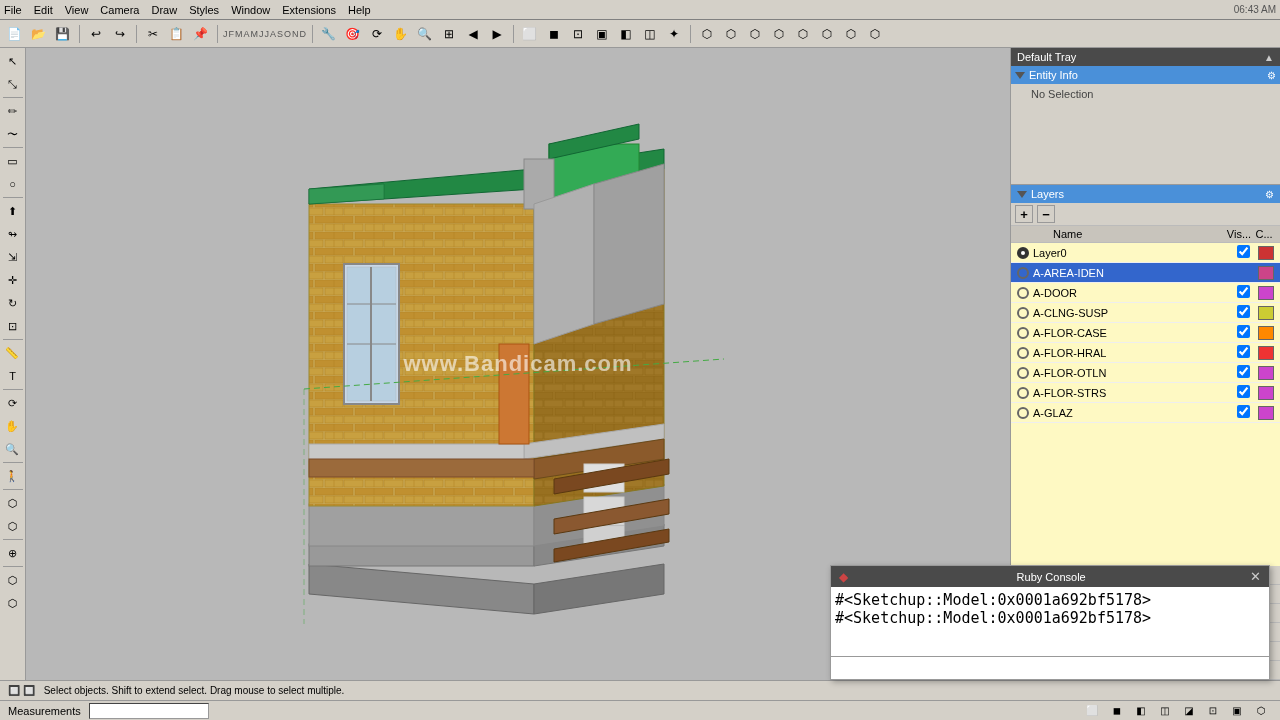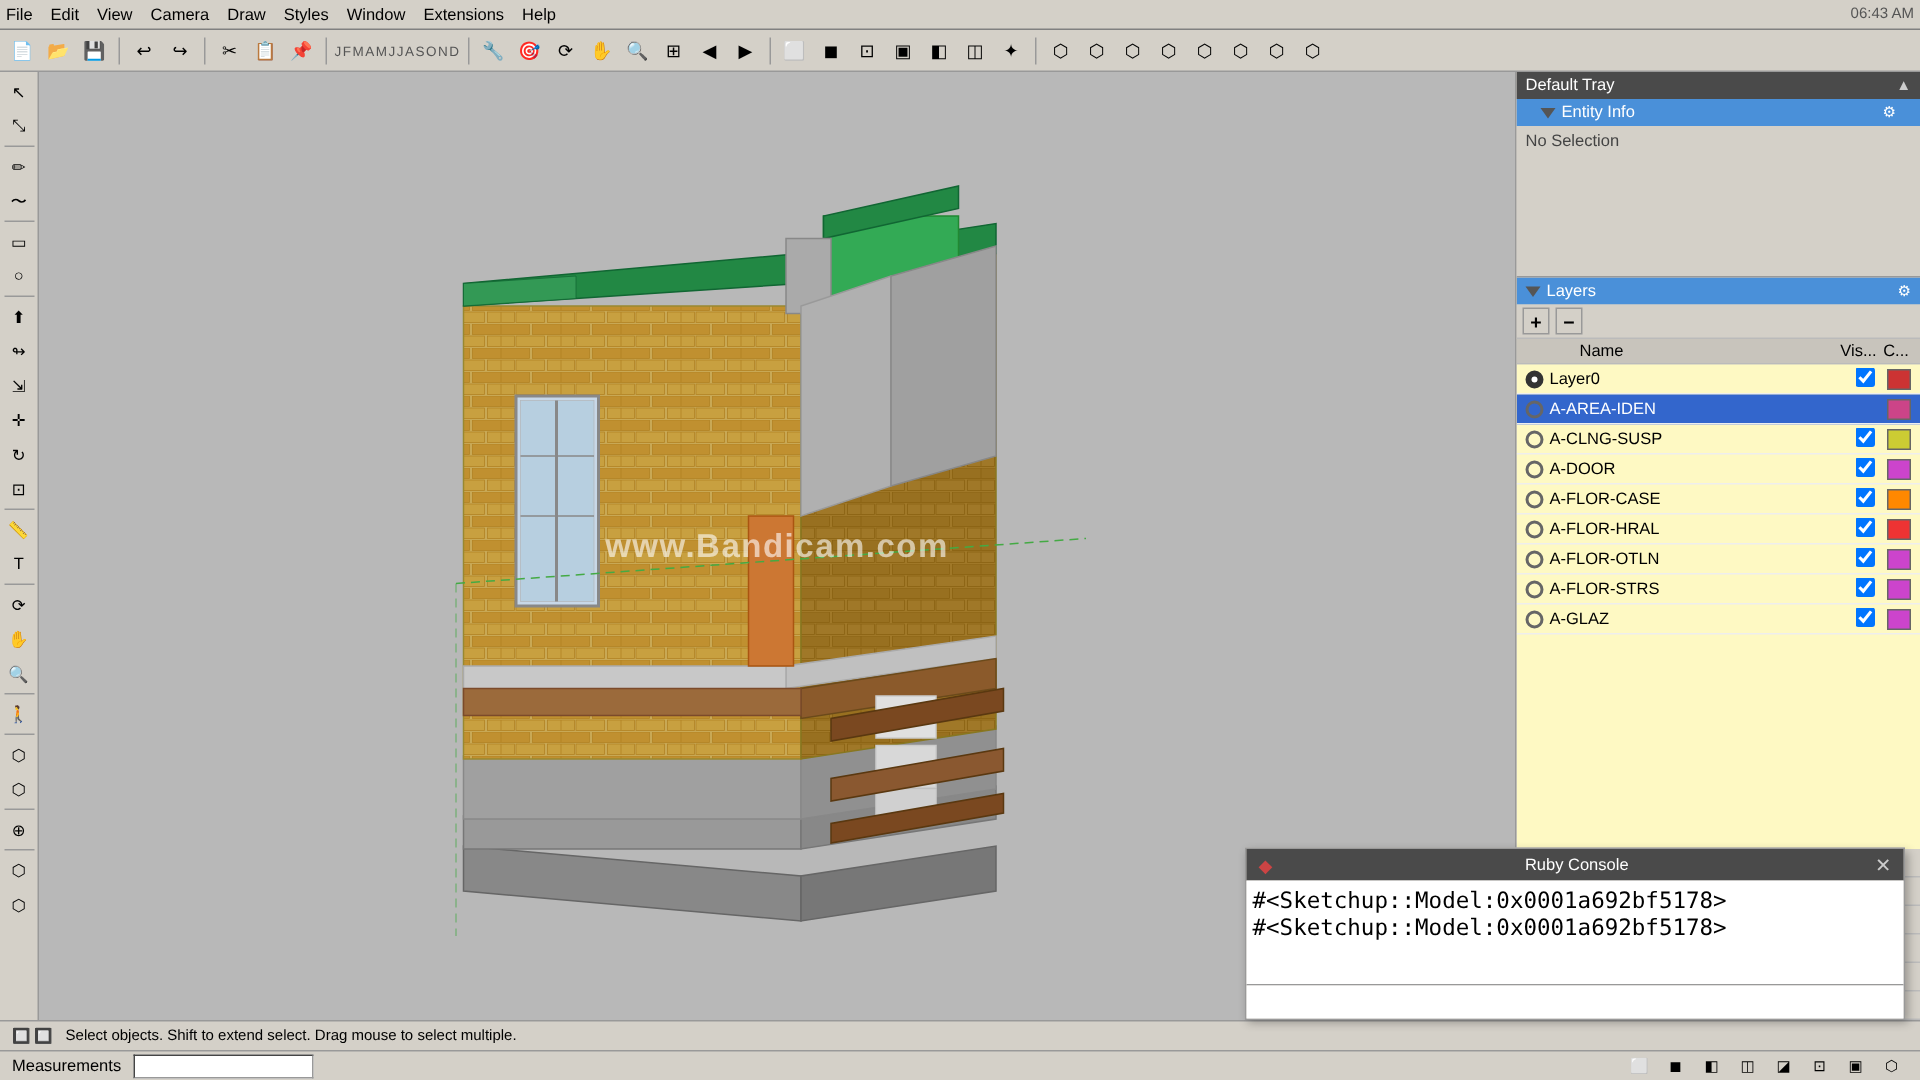--- a/index.html
+++ b/index.html
@@ -62,24 +62,24 @@
       display: flex; align-items: center; justify-content: space-between; cursor: default;
     }
     #tray-header .tray-btns { display: flex; gap: 3px; }
     #tray-header .tray-btn { font-size: 10px; cursor: pointer; color: #ccc; }
 
     
     #entity-info {
       background: #d4d0c8; border-bottom: 1px solid #999;
     }
     #entity-info-header {
-      background: #4a90d9; color: white; padding: 3px 16px; font-size: 11px;
+      background: #4a90d9; color: white; padding: 3px 4px; font-size: 11px;
       display: flex; align-items: center; gap: 4px; cursor: pointer; text-align: center;
     }
-    #entity-info-body { padding: 4px 6px; font-size: 11px; min-height: 100px; }
+    #entity-info-body { padding: 4px 6px; font-size: 11px; min-height: 100px; margin-left: 14px; }
     .no-selection-text { color: #444; font-size: 11px; }
 
     
     #layers-section { flex: 1; display: flex; flex-direction: column; overflow: hidden; }
     #layers-header {
       background: #4a90d9; color: white; padding: 3px 6px; font-size: 11px;
       display: flex; align-items: center; gap: 4px; cursor: pointer;
     }
     #layers-toolbar {
       background: #d4d0c8; padding: 2px 4px; display: flex; align-items: center; gap: 4px;
@@ -398,29 +398,29 @@
             <div class="layer-color-swatch" style="background: rgb(204, 51, 51);"></div>
           </div>
           <div class="layer-row selected">
             <div class="layer-radio"></div>
             <span class="layer-name">A-AREA-IDEN</span>
             <div class="layer-vis-cb"></div>
             <div class="layer-color-swatch" style="background: rgb(204, 68, 136);"></div>
           </div>
           <div class="layer-row">
             <div class="layer-radio"></div>
+            <span class="layer-name">A-DOOR</span>
+            <div class="layer-vis-cb"><input type="checkbox" checked="" style=""></div>
+            <div class="layer-color-swatch" style="background: rgb(204, 68, 204);"></div>
+          </div>
+          <div class="layer-row">
+            <div class="layer-radio"></div>
             <span class="layer-name">A-CLNG-SUSP</span>
             <div class="layer-vis-cb"><input type="checkbox" checked="" style=""></div>
             <div class="layer-color-swatch" style="background: rgb(204, 204, 51);"></div>
-          </div>
-          <div class="layer-row">
-            <div class="layer-radio"></div>
-            <span class="layer-name">A-DOOR</span>
-            <div class="layer-vis-cb"><input type="checkbox" checked="" style=""></div>
-            <div class="layer-color-swatch" style="background: rgb(204, 68, 204);"></div>
           </div>
           <div class="layer-row">
             <div class="layer-radio"></div>
             <span class="layer-name">A-FLOR-CASE</span>
             <div class="layer-vis-cb"><input type="checkbox" checked="" style=""></div>
             <div class="layer-color-swatch" style="background: rgb(255, 136, 0);"></div>
           </div>
           <div class="layer-row">
             <div class="layer-radio"></div>
             <span class="layer-name">A-FLOR-HRAL</span>

